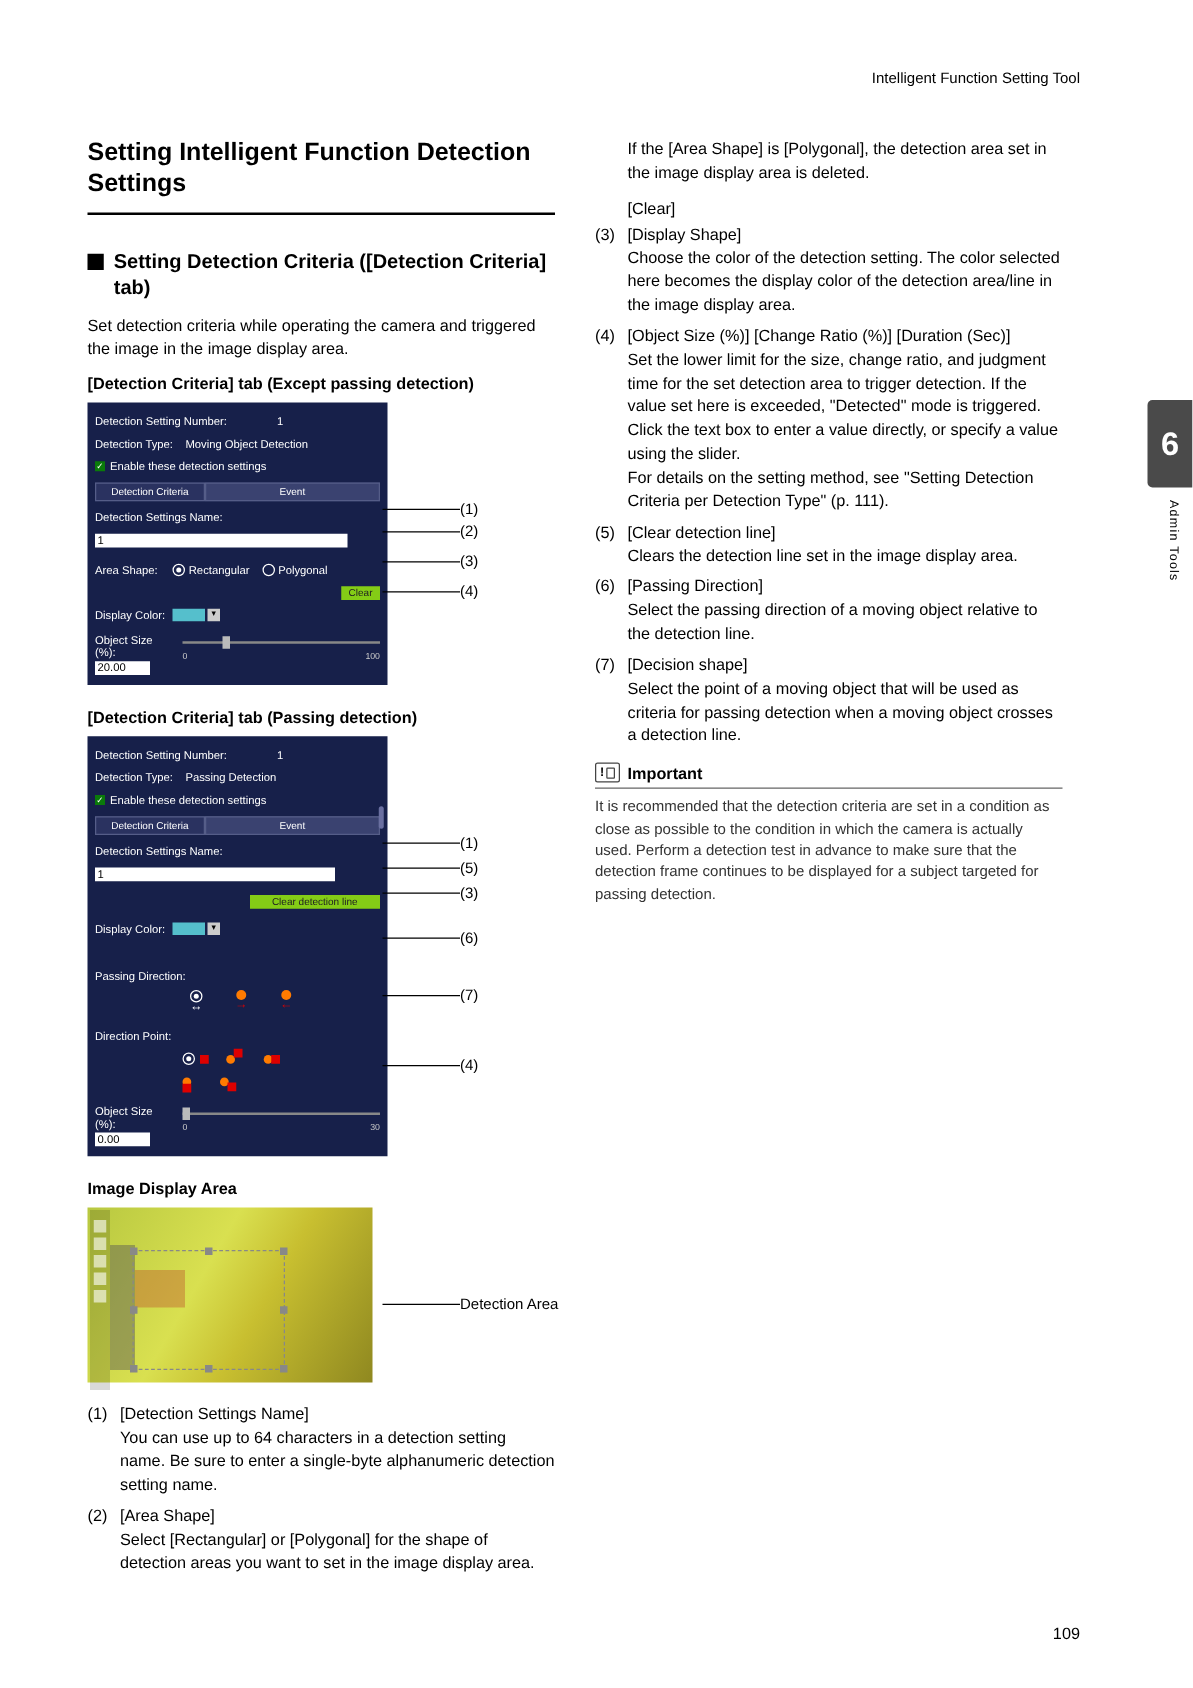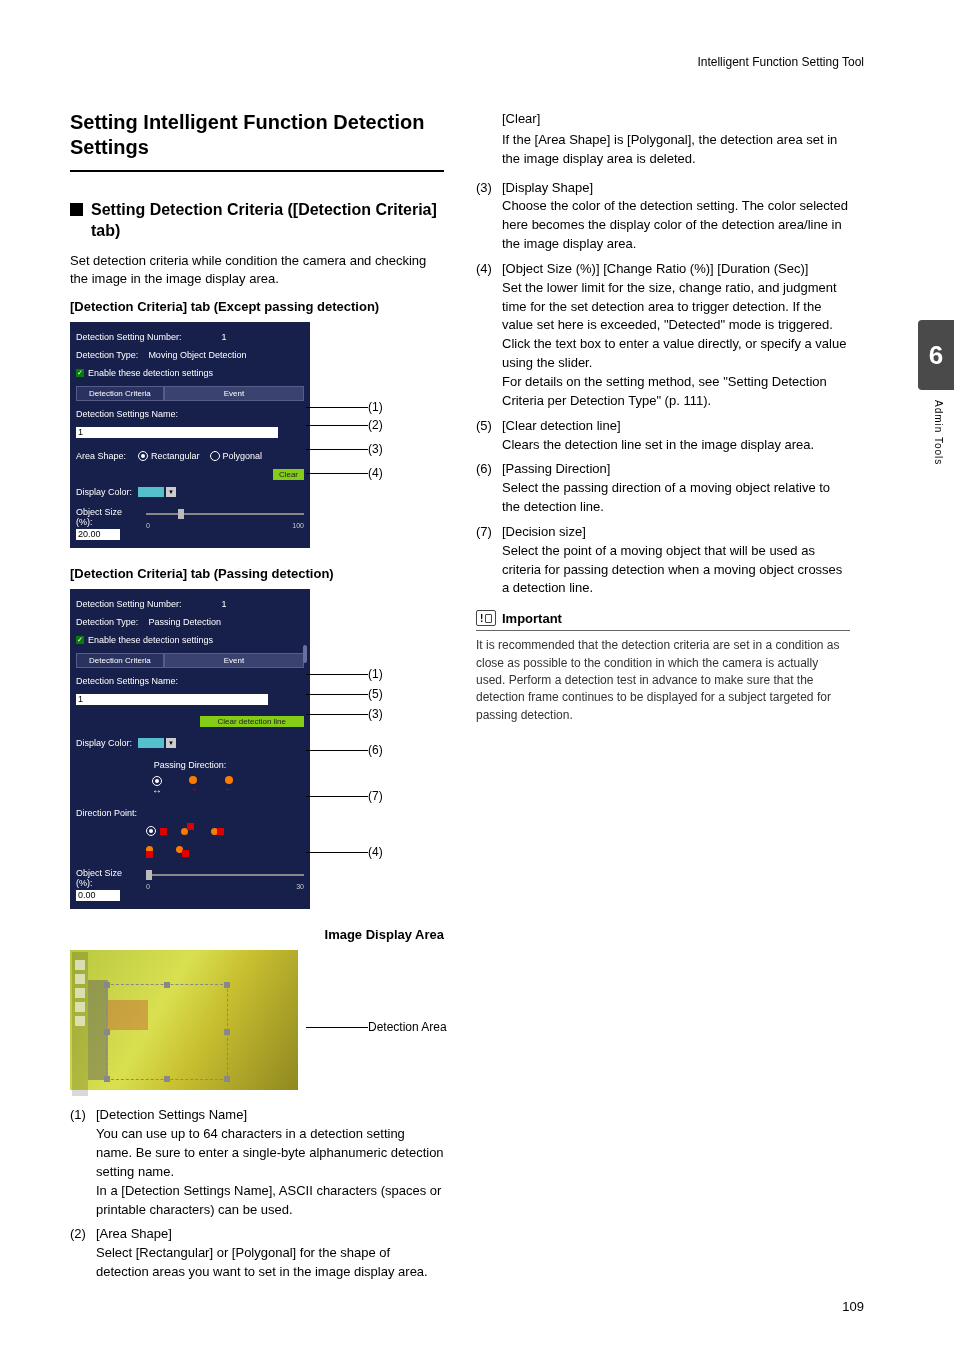--- a/index.html
+++ b/index.html
@@ -198,21 +198,21 @@
 
   <div class="col" style="flex:0 0 374px;position:relative;">
     <div class="h1">Setting Intelligent Function Detection Settings</div>
     <div class="h1-underline"></div>
 
     <div class="h2">
       <span class="sq"></span>
       <span>Setting Detection Criteria ([Detection Criteria] tab)</span>
     </div>
 
-    <div class="para">Set detection criteria while condition the camera and checking the image in the image display area.</div>
+    <div class="para">Set detection criteria while operating the camera and triggered the image in the image display area.</div>
 
     <div class="bold">[Detection Criteria] tab (Except passing detection)</div>
 
     <div style="position:relative;">
       <div class="shot">
         <div class="shot-row">
             <span>Detection Setting Number:</span>
             <span style="margin-left:40px;">1</span>
           </div>
         <div class="shot-row">
@@ -312,21 +312,21 @@
             <span class="shot-field" style="width:190px;padding-left:2px;">1</span>
           </div>
         <div class="shot-row" style="justify-content:flex-end;margin-top:4px;">
             <span class="shot-btn" style="padding:1px 18px;">Clear detection line</span>
           </div>
         <div class="shot-row" style="margin-top:4px;">
             <span style="width:62px;">Display Color:</span>
             <span class="shot-colorbox"></span>
             <span class="shot-dropdown">▾</span>
           </div>
-        <div class="shot-row" style="margin-top:4px;justify-content:center;">
+        <div class="shot-row" style="margin-top:20px;">
             <span>Passing Direction:</span>
           </div>
         <div class="shot-row">
           <span style="width:62px;"></span>
           <div class="shot-direction-icons">
             <div class="dir-icon sel">
                 <span class="top"></span>
                 <span class="arrow" style="color:#fff;">↔</span>
               </div>
             <div class="dir-icon">
@@ -408,21 +408,21 @@
       <div class="callout" style="left:236px;top:200px;">
           <div class="line" style="width:62px;"></div>
           <span>(7)</span>
         </div>
       <div class="callout" style="left:236px;top:256px;">
           <div class="line" style="width:62px;"></div>
           <span>(4)</span>
         </div>
     </div>
 
-    <div class="bold" style="margin-top:10px;text-align:right;">Image Display Area</div>
+    <div class="bold" style="margin-top:10px;">Image Display Area</div>
 
     <div style="position:relative;">
       <div class="img-display">
         <div class="img-tb">
             <span></span>
             <span></span>
             <span></span>
             <span></span>
             <span></span>
           </div>
@@ -442,35 +442,34 @@
           <div class="line" style="width:62px;"></div>
           <span>Detection Area</span>
         </div>
     </div>
 
     <div class="num-item" style="margin-top:16px;">
       <div class="num">(1)</div>
       <div class="body">
         <div class="label">[Detection Settings Name]</div>
         <div>You can use up to 64 characters in a detection setting name. Be sure to enter a single-byte alphanumeric detection setting name.</div>
-        <div>In a [Detection Settings Name], ASCII characters (spaces or printable characters) can be used.</div>
       </div>
     </div>
     <div class="num-item">
       <div class="num">(2)</div>
       <div class="body">
         <div class="label">[Area Shape]</div>
         <div>Select [Rectangular] or [Polygonal] for the shape of detection areas you want to set in the image display area.</div>
       </div>
     </div>
   </div>
 
   <div class="col">
+    <div class="sub-para">If the [Area Shape] is [Polygonal], the detection area set in the image display area is deleted.</div>
     <div class="sub-para" style="margin-bottom:2px;">[Clear]</div>
-    <div class="sub-para">If the [Area Shape] is [Polygonal], the detection area set in the image display area is deleted.</div>
 
     <div class="num-item">
       <div class="num">(3)</div>
       <div class="body">
         <div>[Display Shape]</div>
         <div>Choose the color of the detection setting. The color selected here becomes the display color of the detection area/line in the image display area.</div>
       </div>
     </div>
 
     <div class="num-item">
@@ -495,21 +494,21 @@
       <div class="num">(6)</div>
       <div class="body">
         <div>[Passing Direction]</div>
         <div>Select the passing direction of a moving object relative to the detection line.</div>
       </div>
     </div>
 
     <div class="num-item">
       <div class="num">(7)</div>
       <div class="body">
-        <div>[Decision size]</div>
+        <div>[Decision shape]</div>
         <div>Select the point of a moving object that will be used as criteria for passing detection when a moving object crosses a detection line.</div>
       </div>
     </div>
 
     <div class="important-hdr">
       <span class="important-icon"></span>
       <span>Important</span>
     </div>
     <div class="important-body">It is recommended that the detection criteria are set in a condition as close as possible to the condition in which the camera is actually used. Perform a detection test in advance to make sure that the detection frame continues to be displayed for a subject targeted for passing detection.</div>
   </div>

